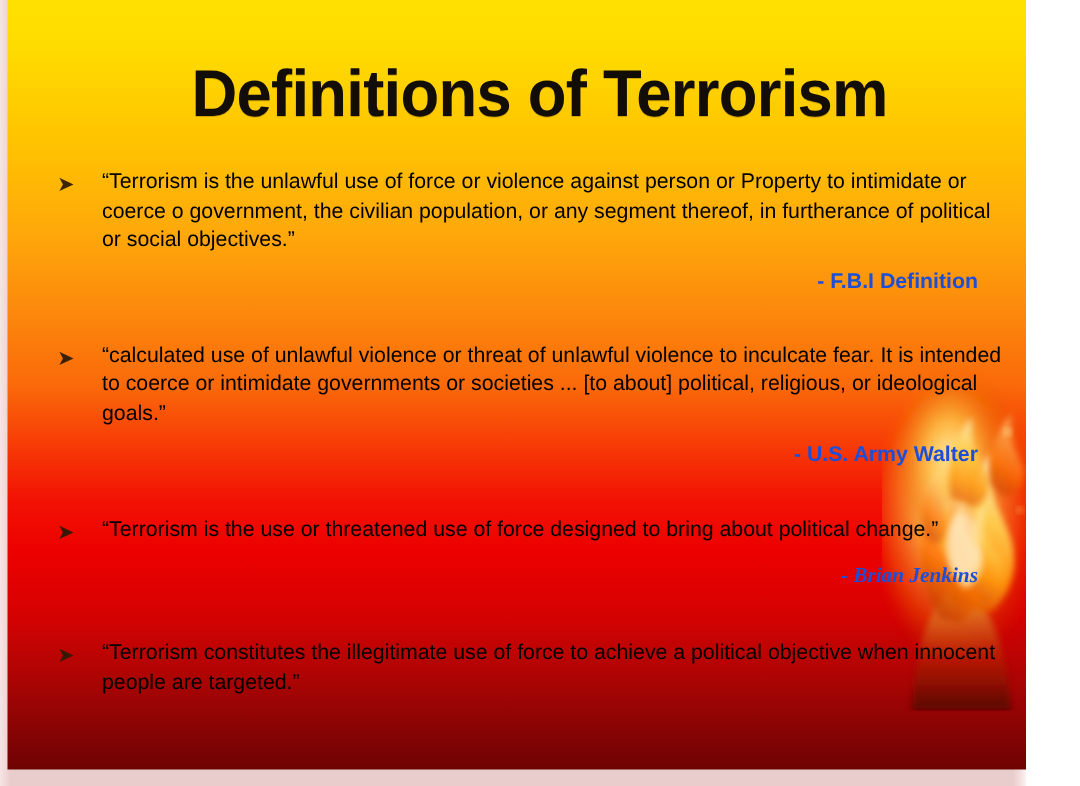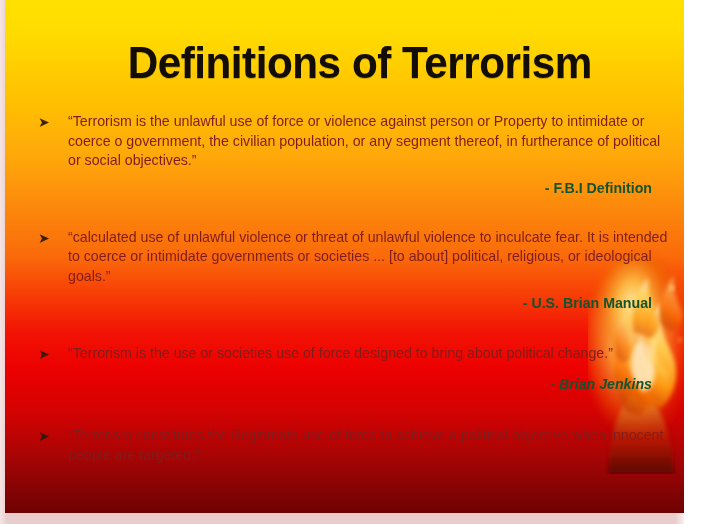--- a/index.html
+++ b/index.html
@@ -96,43 +96,43 @@
     line-height: 19px;
     color: #2a1a06;
     padding-top: 1px;
     text-align: left;
     opacity: .92;
   }
   .quote-text {
     flex: 1 1 auto;
     font-size: 14.2px;
     line-height: 19.5px;
-    color: #7f1d1d;
+    color: #000000;
     text-align: left;
     white-space: pre-wrap;
   }
   .attribution {
     text-align: right;
     font-size: 14.2px;
     font-weight: bold;
     line-height: 19px;
-    color: #14532d;
+    color: #1d4ed8;
     padding-right: 22px;
   }
   .attribution.italic {
     font-style: italic;
   }
   
   #block-0 { margin-top: 0px;  }
   #block-1 { margin-top: 30px; }
   #block-2 { margin-top: 31px; }
   #block-3 { margin-top: 32px; }
   #block-0 .attribution { margin-top: 8px; }
   #block-1 .attribution { margin-top: 8px; }
-  #block-2 .attribution { margin-top: 11px; }
+  #block-2 .attribution { margin-top: 11px; font-family: Liberation Serif, serif; }
   #block-3 .attribution { margin-top: 11px; }
 </style>
 </head>
 <body>
 
 <div id="slide">
 
   <div id="slide-frame"></div>
 
   <div id="slide-bg"></div>
@@ -212,27 +212,27 @@
         <span class="quote-text">“Terrorism is the unlawful use of force or violence against person or Property to intimidate or coerce o government, the civilian population, or any segment thereof, in furtherance of political or social objectives.”</span>
       </div>
       <div class="attribution">- F.B.I Definition</div>
     </div>
 
     <div class="quote-block" id="block-1">
       <div class="quote-row">
         <span class="bullet-marker">➤</span>
         <span class="quote-text">“calculated use of unlawful violence or threat of unlawful violence to inculcate fear. It is intended to coerce or intimidate governments or societies ... [to about] political, religious, or ideological goals.”</span>
       </div>
-      <div class="attribution">- U.S. Brian Manual</div>
+      <div class="attribution">- U.S. Army Walter</div>
     </div>
 
     <div class="quote-block" id="block-2">
       <div class="quote-row">
         <span class="bullet-marker">➤</span>
-        <span class="quote-text">“Terrorism is the use or societies use of force designed to bring about political change.”</span>
+        <span class="quote-text">“Terrorism is the use or threatened use of force designed to bring about political change.”</span>
       </div>
       <div class="attribution italic">- Brian Jenkins</div>
     </div>
 
     <div class="quote-block" id="block-3">
       <div class="quote-row">
         <span class="bullet-marker">➤</span>
         <span class="quote-text">“Terrorism constitutes the illegitimate use of force to achieve a political objective when innocent people are targeted.”</span>
       </div>
     </div>

